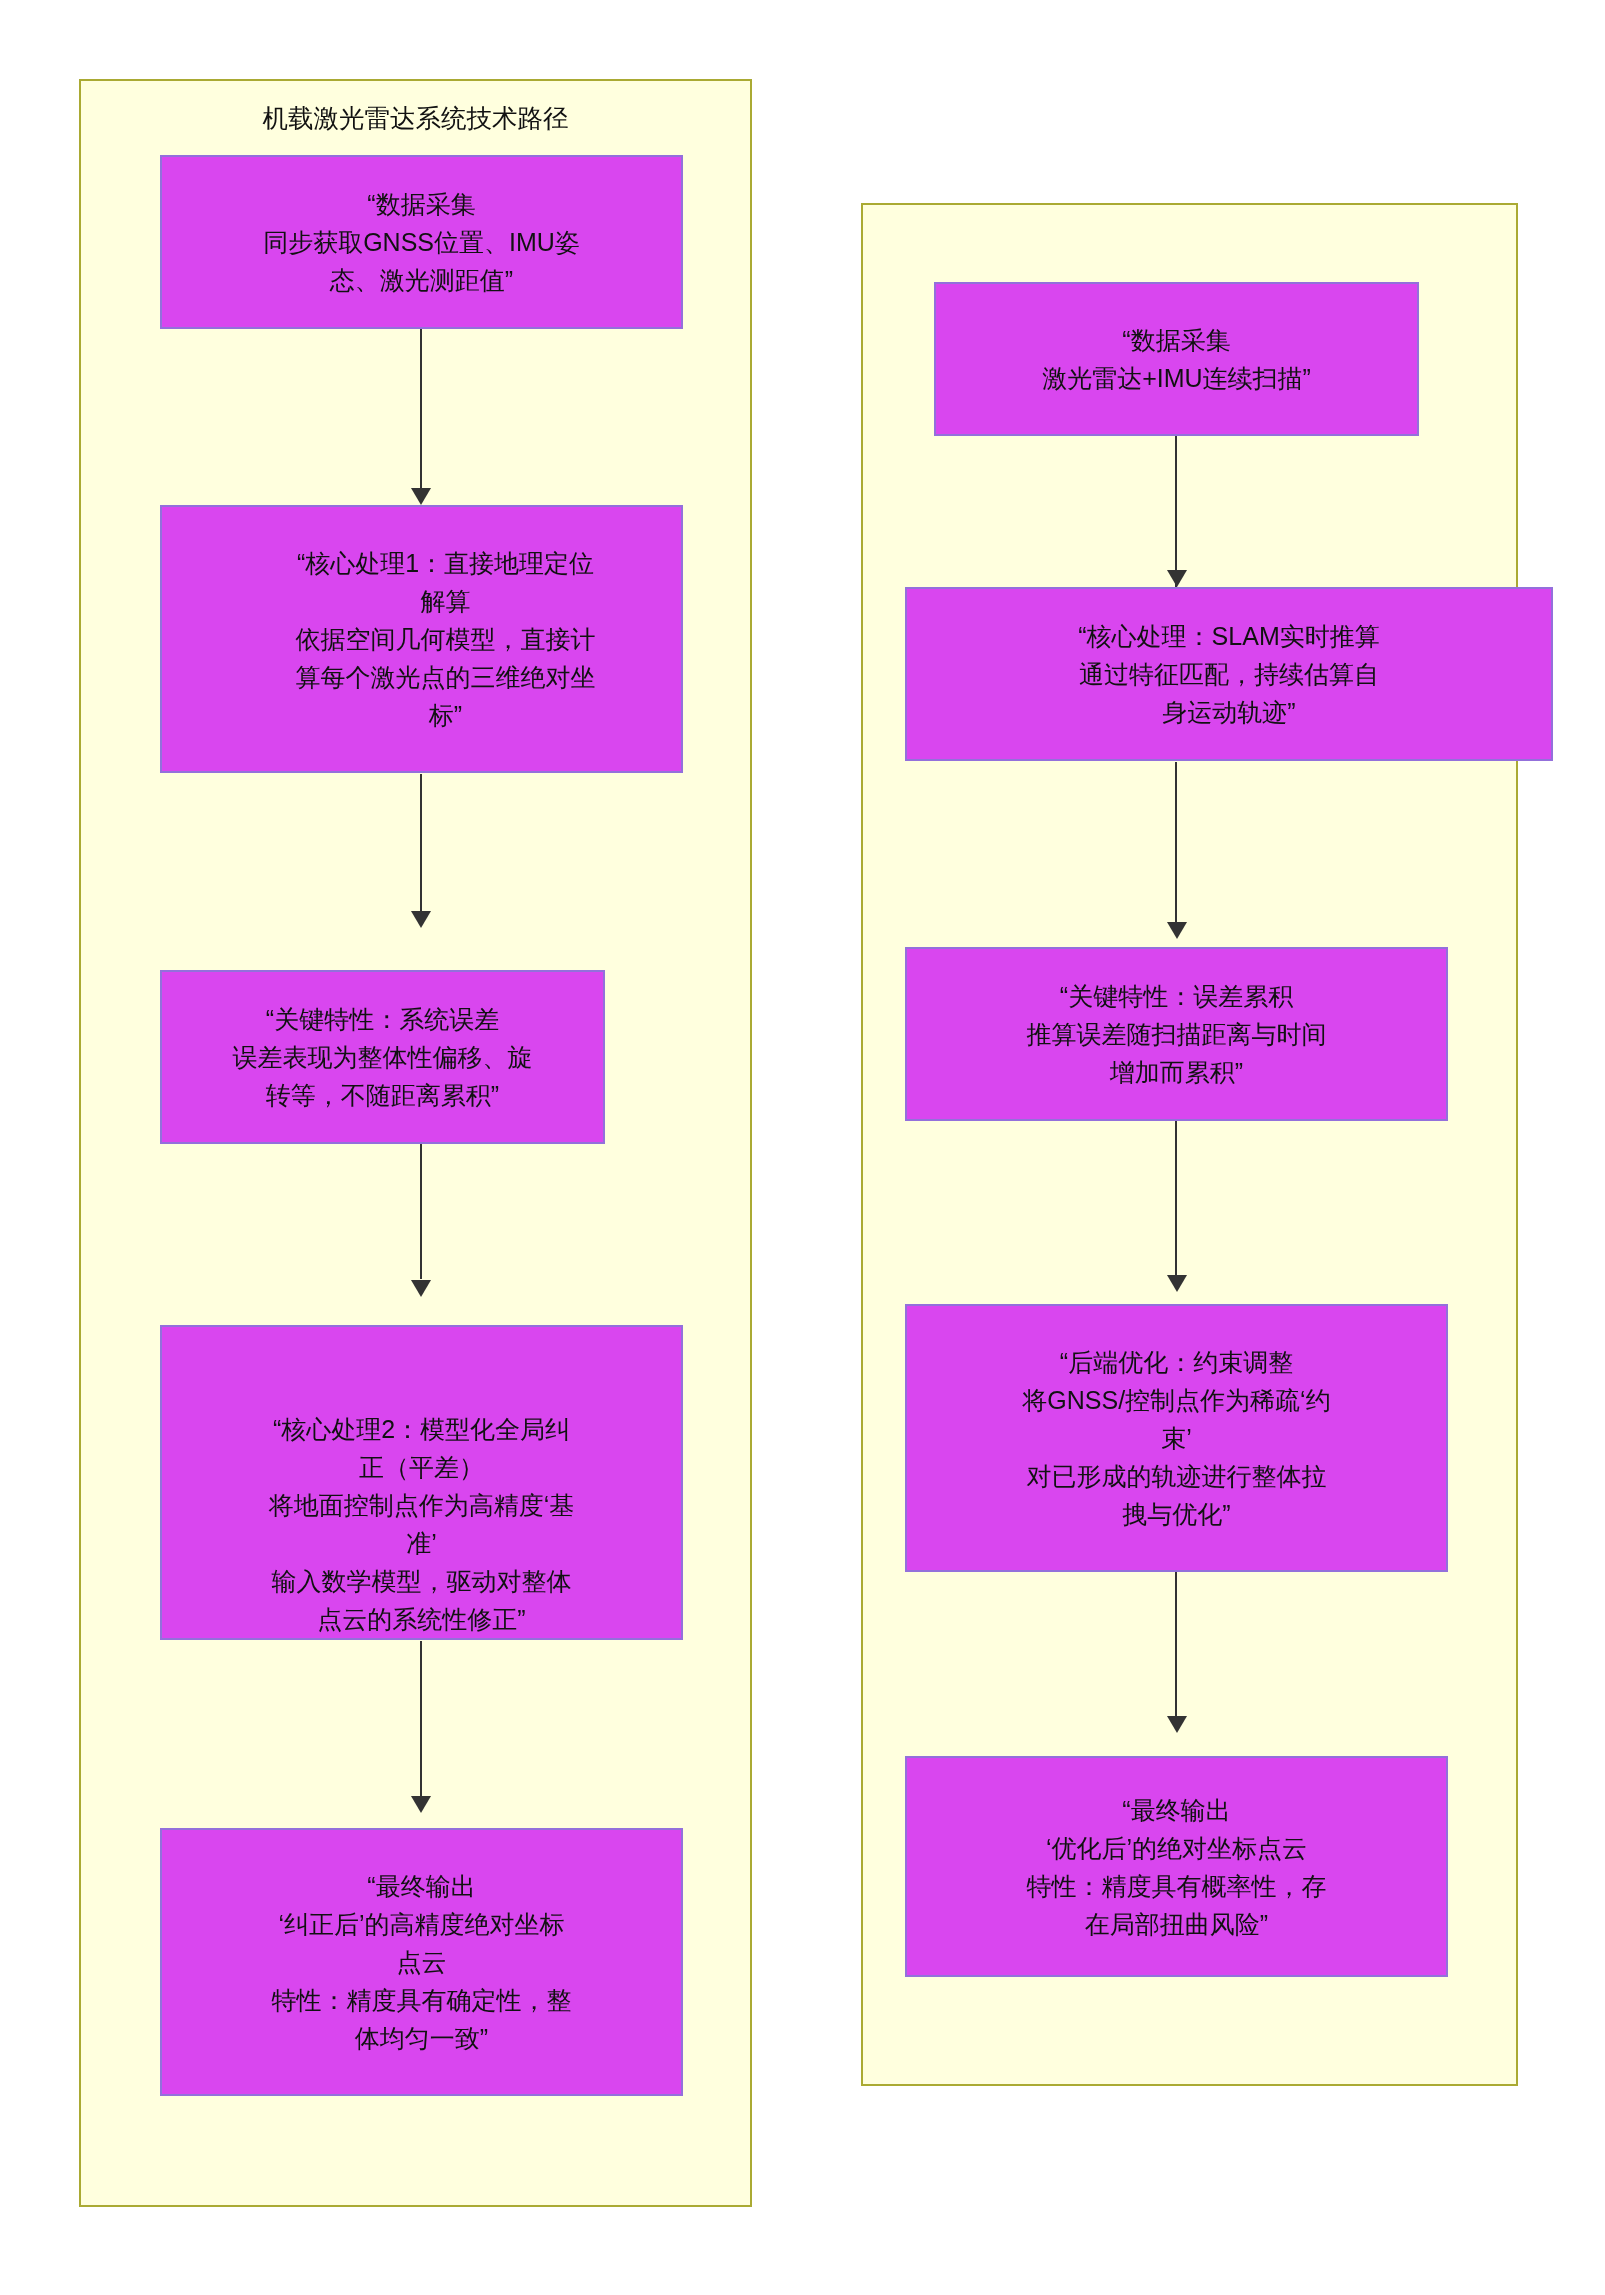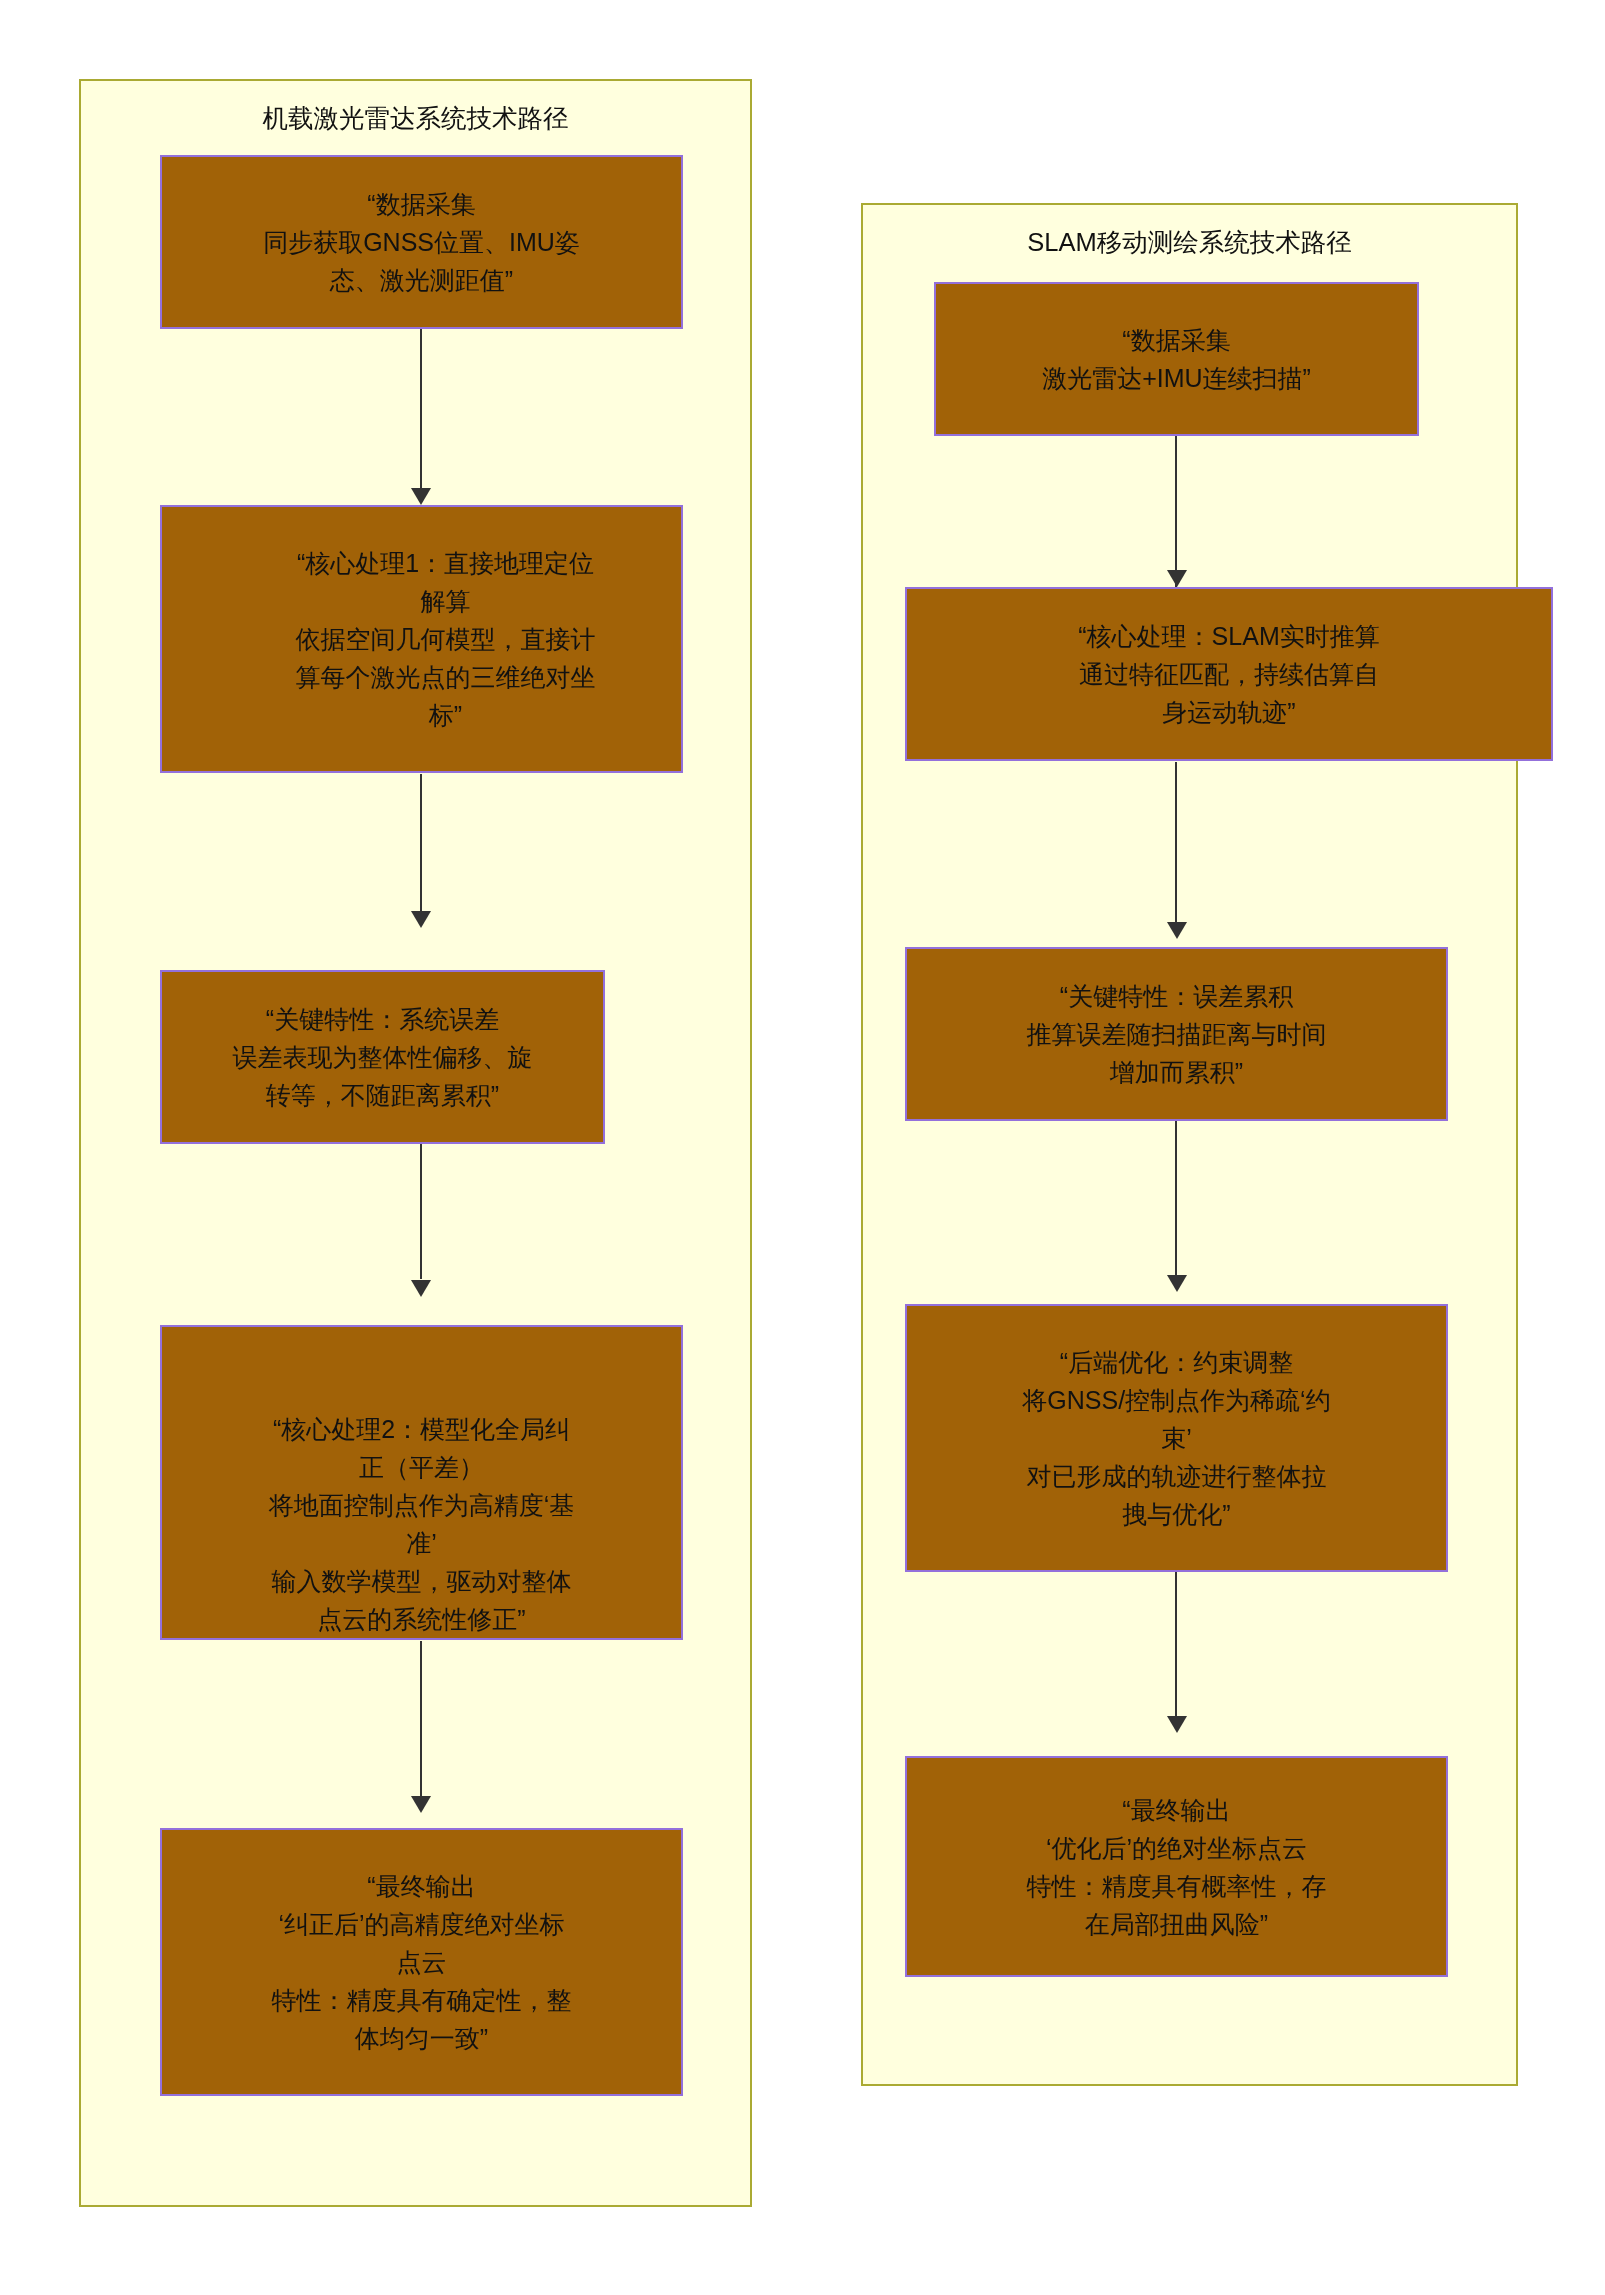--- a/index.html
+++ b/index.html
@@ -30,21 +30,21 @@
     position: absolute;
     left: 0;
     width: 100%;
     text-align: center;
     font-size: 25.5px;
     color: #111111;
     white-space: nowrap;
   }
   .node {
     position: absolute;
-    background: #a16207;
+    background: #d946ef;
     border: 2px solid #9370db;
     box-sizing: border-box;
     display: flex;
     align-items: center;
     justify-content: center;
   }
   .node-label {
     font-size: 25px;
     line-height: 1.52;
     color: #111111;
@@ -117,21 +117,20 @@
   <div class="node" style="left:160px; top:1828px; width:523px; height:268px;">
     <div class="node-label">“最终输出
 ‘纠正后’的高精度绝对坐标
 点云
 特性：精度具有确定性，整
 体均匀一致”</div>
   </div>
 
   <div class="cluster" style="left:861px; top:203px; width:657px; height:1883px;">
   </div>
-  <div class="cluster-title" style="left:861px; top:225px; width:657px;">SLAM移动测绘系统技术路径</div>
 
   <div class="node" style="left:934px; top:282px; width:485px; height:154px;">
     <div class="node-label">“数据采集
 激光雷达+IMU连续扫描”</div>
   </div>
   <div class="edge" style="left:1175px; top:436px; height:154px;"></div>
   <div class="arrowhead" style="left:1167px; top:570px;"></div>
 
   <div class="node" style="left:905px; top:587px; width:648px; height:174px;">
     <div class="node-label">“核心处理：SLAM实时推算

